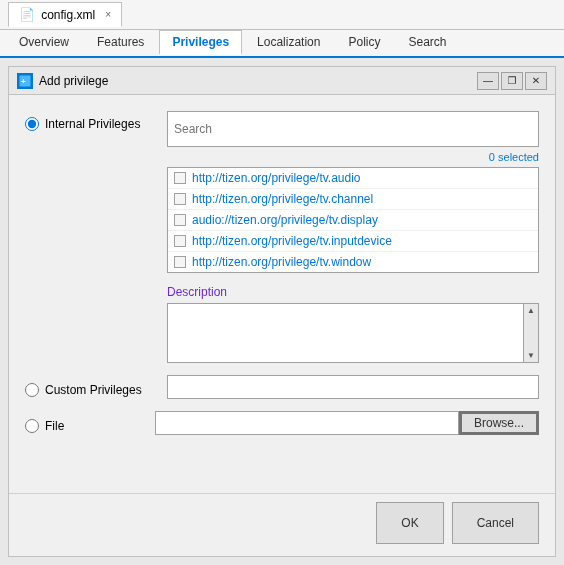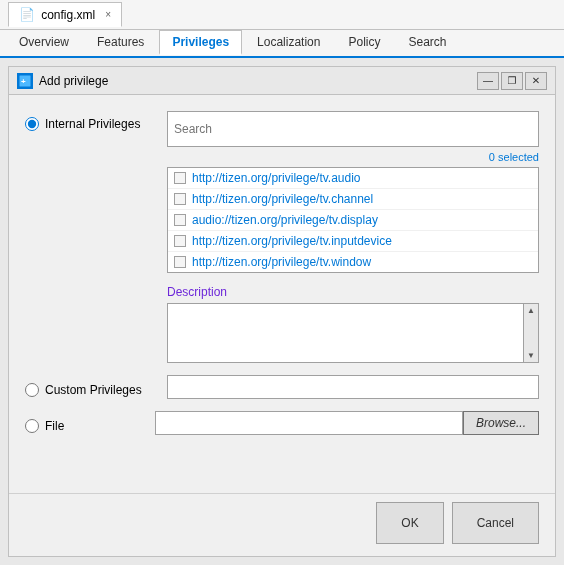--- a/index.html
+++ b/index.html
@@ -276,25 +276,24 @@
       height: 24px;
       border: 1px solid #a0a0a0;
       background: white;
       font-size: 12px;
       padding: 0 6px;
     }
     .browse-btn {
       height: 24px;
       padding: 0 12px;
       background: #e0e0e0;
-      border: 1px solid #737373;
+      border: 3px solid #737373;
       font-size: 12px;
       cursor: pointer;
       color: #333;
-      font-style: italic;
     }
 
     
     .dialog-footer {
       display: flex;
       justify-content: flex-end;
       gap: 8px;
       padding: 8px 16px 12px 16px;
       border-top: 1px solid #d0d0d0;
       background: #f0f0f0;

